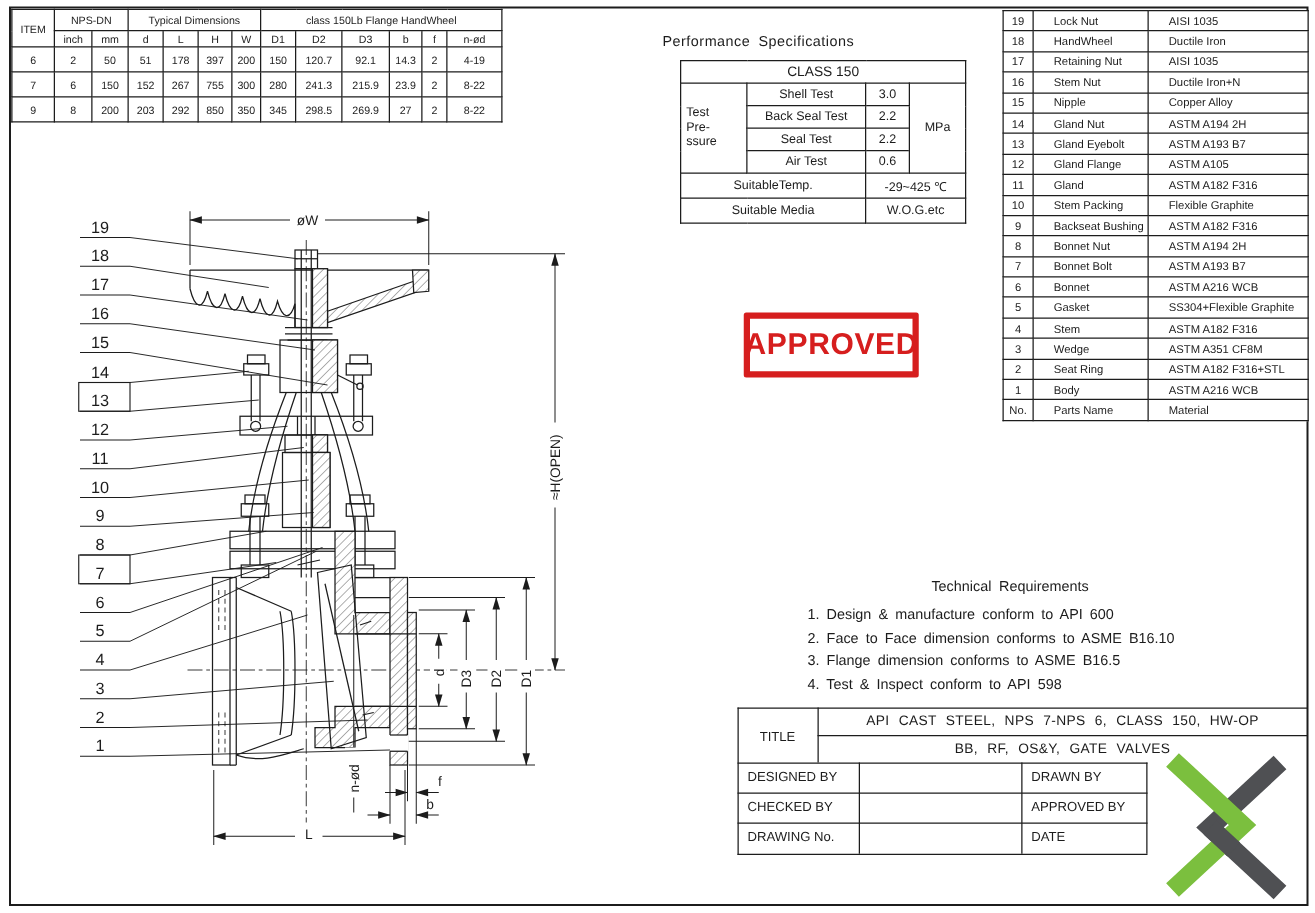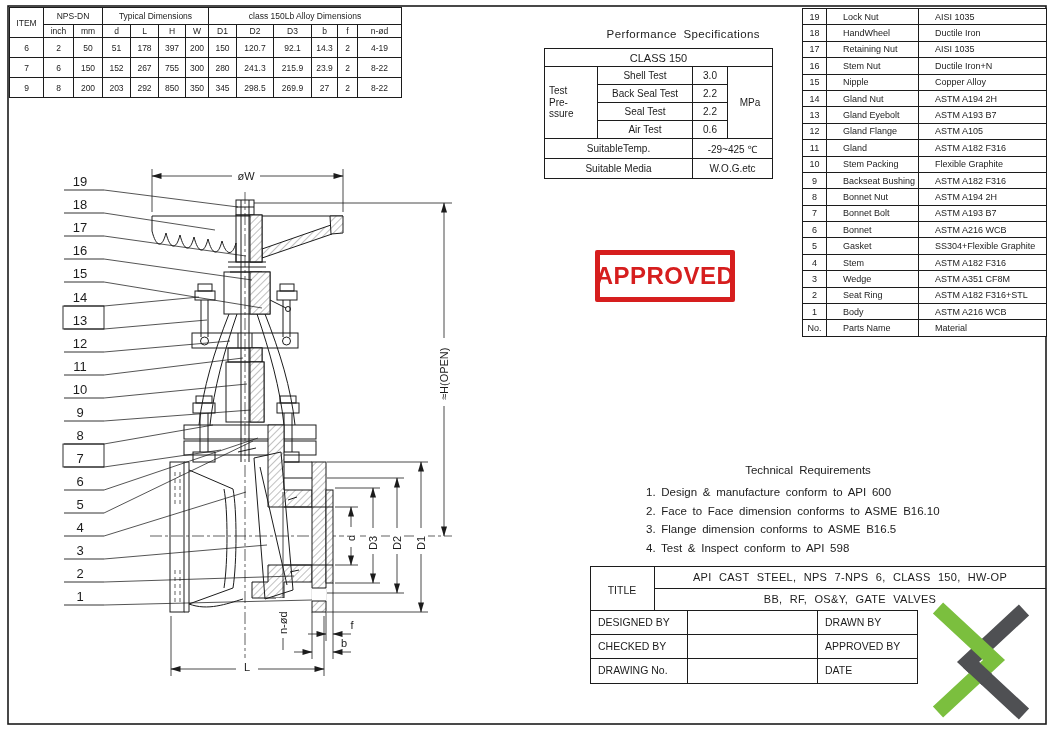--- a/index.html
+++ b/index.html
@@ -6,21 +6,21 @@
   body{position:relative;width:1052px;height:730px;font-family:"Liberation Sans",sans-serif;color:#1c1c1c;overflow:hidden;}
   .abs{position:absolute;}
   table{border-collapse:collapse;table-layout:fixed;background:#fff;}
   td,th{border:1px solid #1c1c1c;font-weight:normal;text-align:center;padding:0;overflow:hidden;white-space:nowrap;}
   
   #dim-table{left:9px;top:7px;font-size:8.5px;}
   #dim-table td{height:19px;}
   #dim-table .hdr td{height:16px;}
   #dim-table .hdr2 td{height:12px;}
   
-  #perf-title{left:530px;top:28px;width:230px;text-align:right;font-size:11.5px;letter-spacing:.4px;word-spacing:3px;}
+  #perf-title{left:530px;top:28px;width:230px;text-align:left;font-size:11.5px;letter-spacing:.4px;word-spacing:3px;}
   #perf-table{left:544px;top:48px;font-size:10px;}
   #perf-table td{height:17px;}
   .pre{white-space:pre-line;line-height:1.15;text-align:left;padding-left:4px;}
   
   #parts-table{left:802px;top:8px;font-size:9px;}
   #parts-table td{height:15.4px;}
   #parts-table td.l{text-align:left;padding-left:16px;}
   
   #tech-title{left:703px;top:464px;width:210px;text-align:center;font-size:11.5px;word-spacing:3px;}
   #tech-items{left:646px;top:483px;width:400px;font-size:11.5px;line-height:18.6px;word-spacing:2.5px;white-space:nowrap;}
@@ -329,21 +329,21 @@
       <col style="width:38px">
       <col style="width:26px">
       <col style="width:20px">
       <col style="width:44px">
     </colgroup>
   <tbody>
     <tr class="hdr">
       <td rowspan="2">ITEM</td>
       <td colspan="2">NPS-DN</td>
       <td colspan="4">Typical Dimensions</td>
-      <td colspan="6">class 150Lb Alloy Dimensions</td>
+      <td colspan="6">class 150Lb Flange HandWheel</td>
     </tr>
     <tr class="hdr2" id="dim-subheader">
         <td>inch</td>
         <td>mm</td>
         <td>d</td>
         <td>L</td>
         <td>H</td>
         <td>W</td>
         <td>D1</td>
         <td>D2</td>

